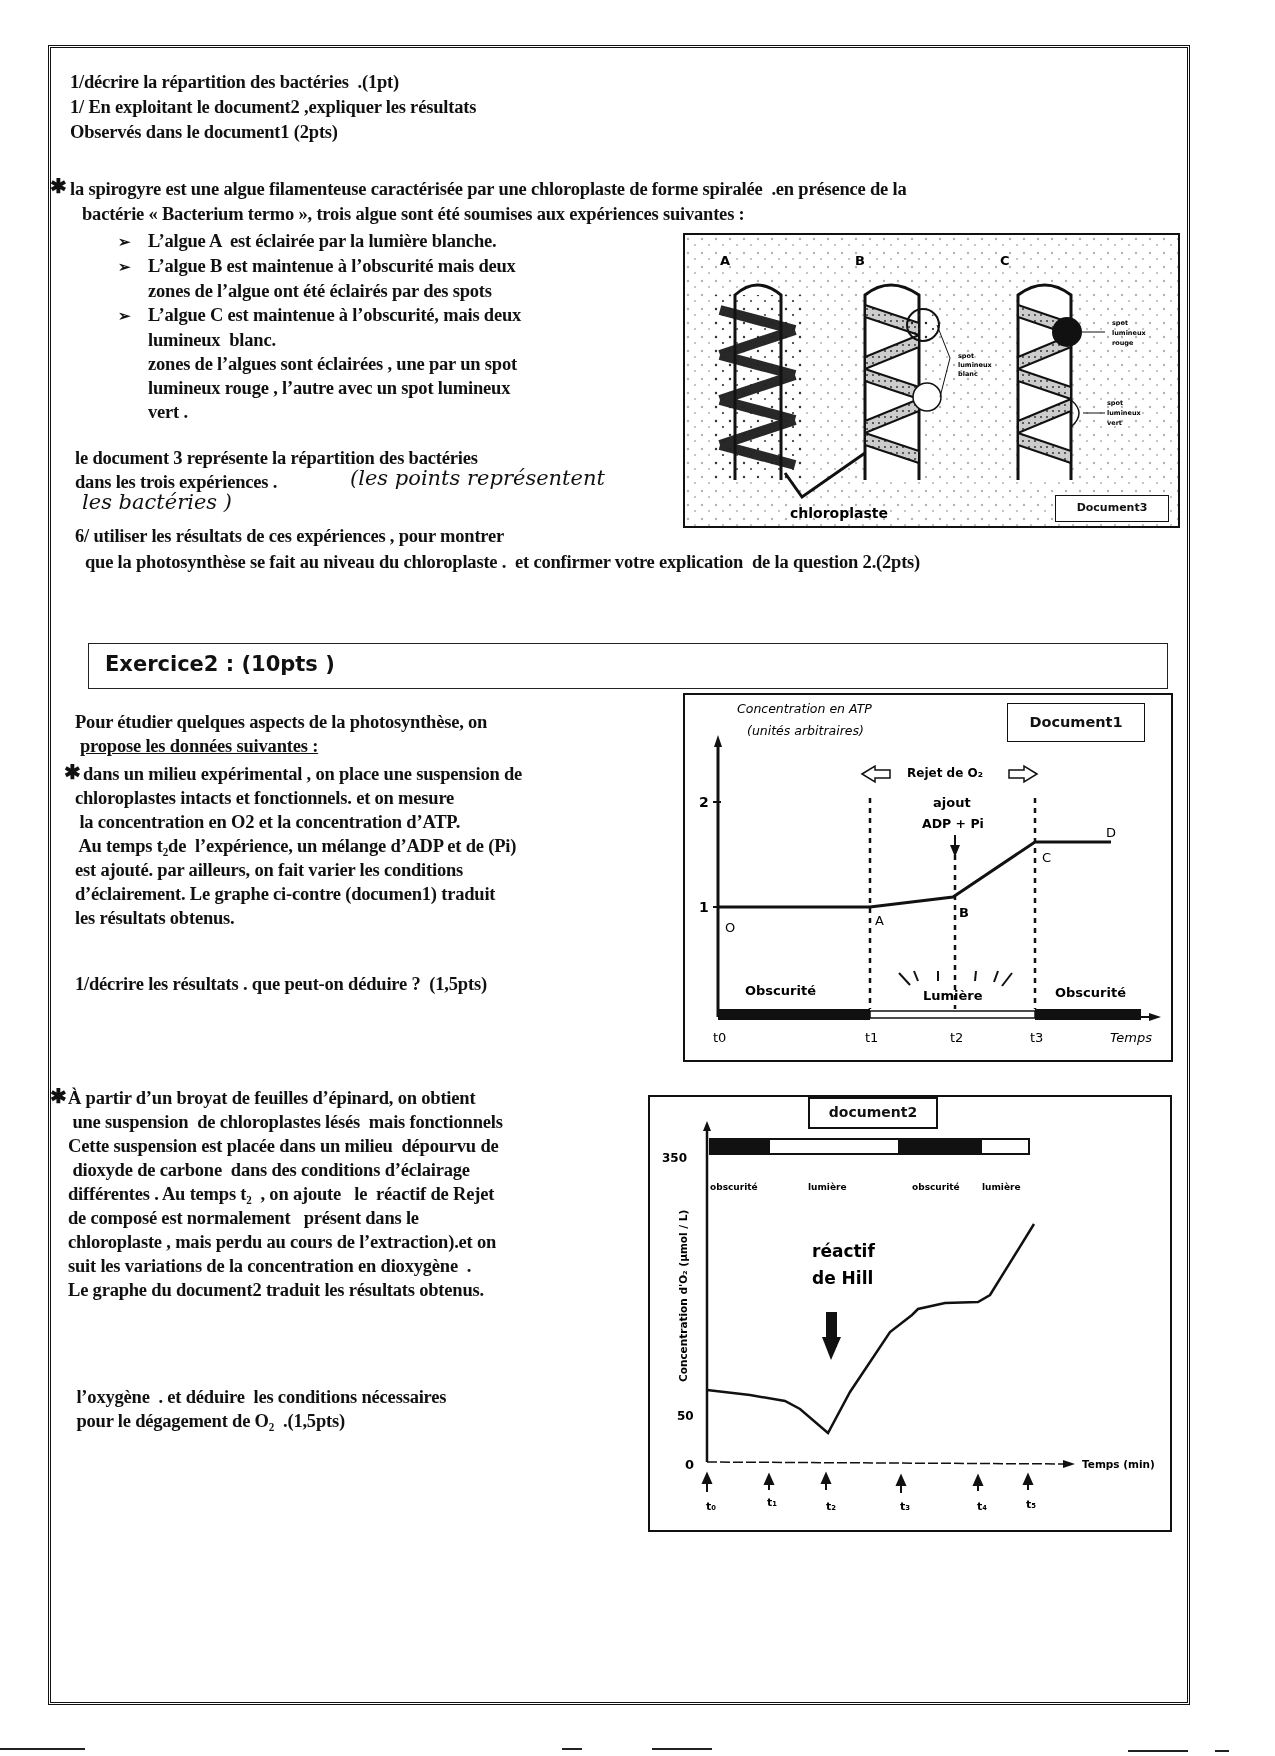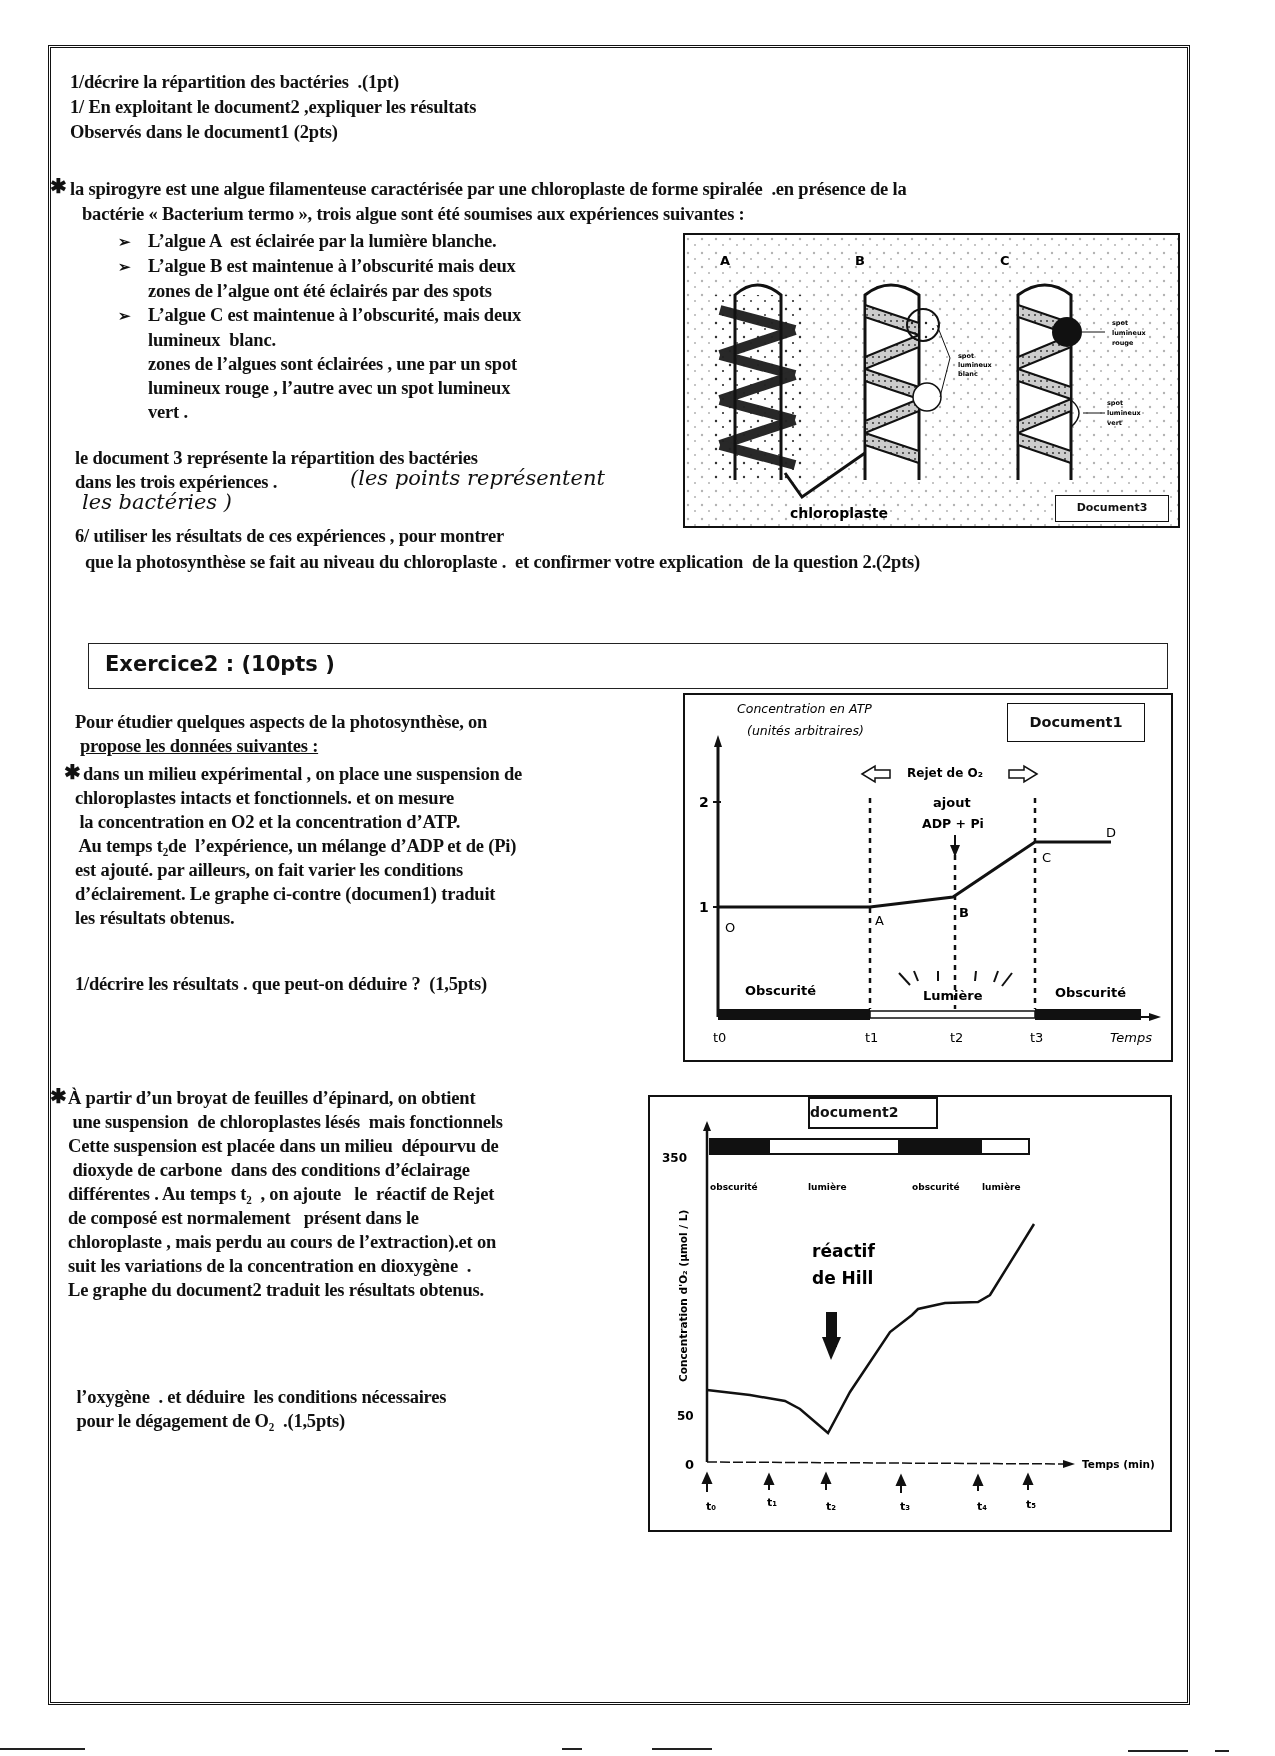--- a/index.html
+++ b/index.html
@@ -268,20 +268,20 @@
     <text x="162" y="160" font-size="17" font-weight="bold">réactif</text>
     <text x="162" y="187" font-size="17" font-weight="bold">de Hill</text>
     <text x="432" y="371" font-size="10.5" font-weight="bold">Temps (min)</text>
     <text x="56" y="413" font-size="11" font-weight="bold">t₀</text>
     <text x="117" y="409" font-size="11" font-weight="bold">t₁</text>
     <text x="176" y="413" font-size="11" font-weight="bold">t₂</text>
     <text x="250" y="413" font-size="11" font-weight="bold">t₃</text>
     <text x="327" y="413" font-size="11" font-weight="bold">t₄</text>
     <text x="376" y="411" font-size="11" font-weight="bold">t₅</text>
   </svg>
-  <div class="abs sans" style="left:158px;top:0px;width:126px;height:28px;border:2px solid #111;font-size:14px;font-weight:bold;line-height:26px;background:#fff;">document2</div>
+  <div class="abs sans" style="left:158px;top:0px;width:126px;height:28px;border:2px solid #111;font-size:14px;font-weight:bold;text-align:center;line-height:26px;background:#fff;">document2</div>
 </div>
 
 <div class="scan-dash" style="left:0px;top:1748px;width:85px;"></div>
 <div class="scan-dash" style="left:562px;top:1748px;width:20px;"></div>
 <div class="scan-dash" style="left:652px;top:1748px;width:60px;"></div>
 <div class="scan-dash" style="left:1128px;top:1750px;width:60px;"></div>
 <div class="scan-dash" style="left:1215px;top:1750px;width:14px;"></div>
 
 </body></html>

